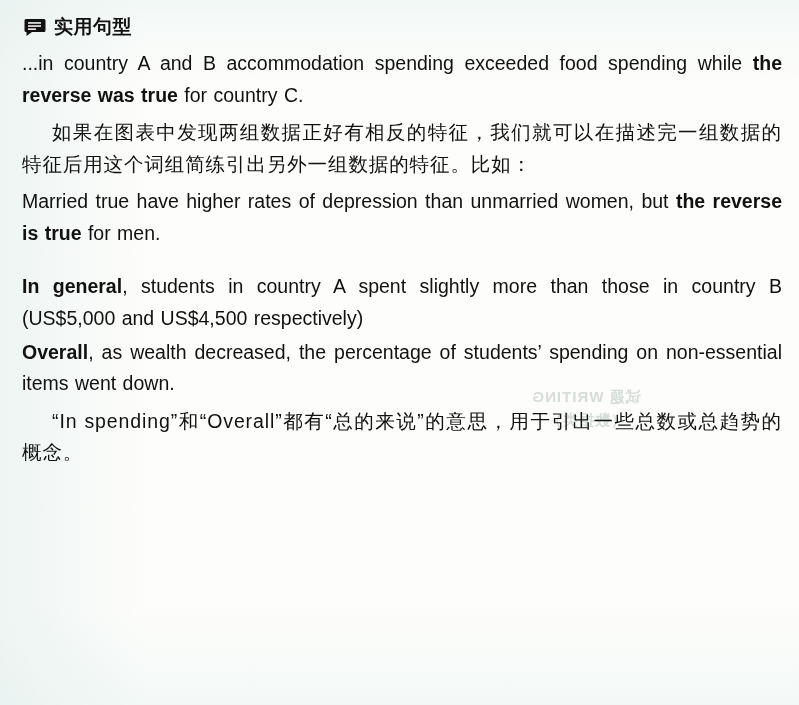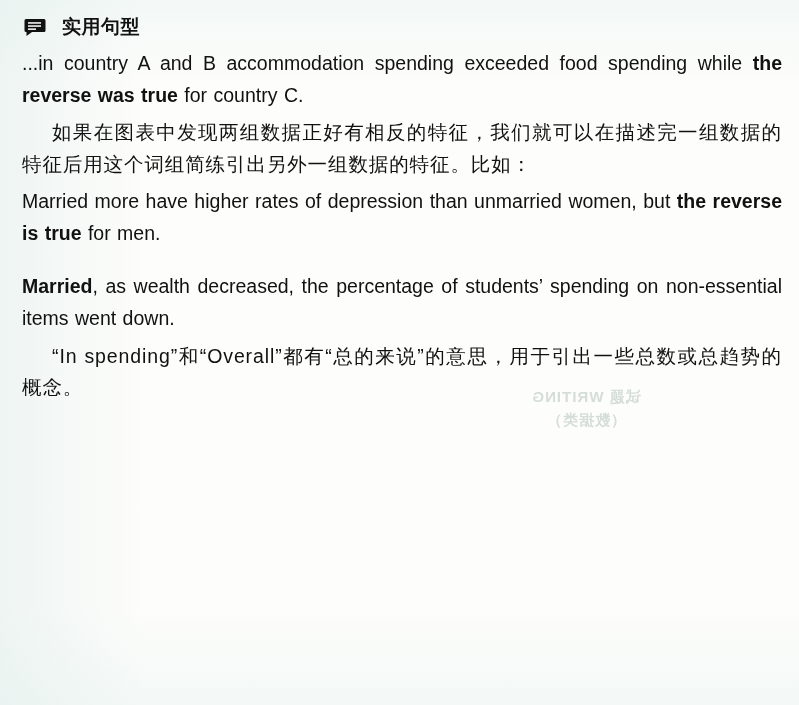--- a/index.html
+++ b/index.html
@@ -29,21 +29,21 @@
     position: absolute;
     left: 22px;
     top: 14px;
     width: 760px;
   }
 
   
   .sec-head {
     display: flex;
     align-items: center;
-    gap: 16px;
+    gap: 8px;
     margin: 0 0 8px 2px;
   }
   .sec-icon {
     width: 22px;
     height: 19px;
     position: relative;
     flex: 0 0 auto;
   }
   .sec-icon svg { display:block; }
   .sec-title {
@@ -130,25 +130,26 @@
       </span>
       <span class="sec-title">实用句型</span>
     </div>
 
 
 
     <p class="en-body"><span>...in country A and B accommodation spending exceeded food spending while </span><b>the reverse was true</b><span> for country C.</span></p>
 
     <p class="cn-body">如果在图表中发现两组数据正好有相反的特征，我们就可以在描述完一组数据的特征后用这个词组简练引出另外一组数据的特征。比如：</p>
 
-    <p class="en-body"><span>Married more have higher rates of depression than unmarried women, but </span><b>the reverse is true</b><span> for men.</span></p>
+    <p class="en-body"><span>Married true have higher rates of depression than unmarried women, but </span><b>the reverse is true</b><span> for men.</span></p>
 
     <div class="gap-lg"></div>
 
 
 
+    <p class="en-body tight"><b>In general</b><span>, students in country A spent slightly more than those in country B (US$5,000 and US$4,500 respectively)</span></p>
 
-    <p class="en-body"><b>Married</b><span>, as wealth decreased, the percentage of students’ spending on non-essential items went down.</span></p>
+    <p class="en-body"><b>Overall</b><span>, as wealth decreased, the percentage of students’ spending on non-essential items went down.</span></p>
 
     <p class="cn-body">“In spending”和“Overall”都有“总的来说”的意思，用于引出一些总数或总趋势的概念。</p>
 
   </div>
 </div>
 
 </body></html>

